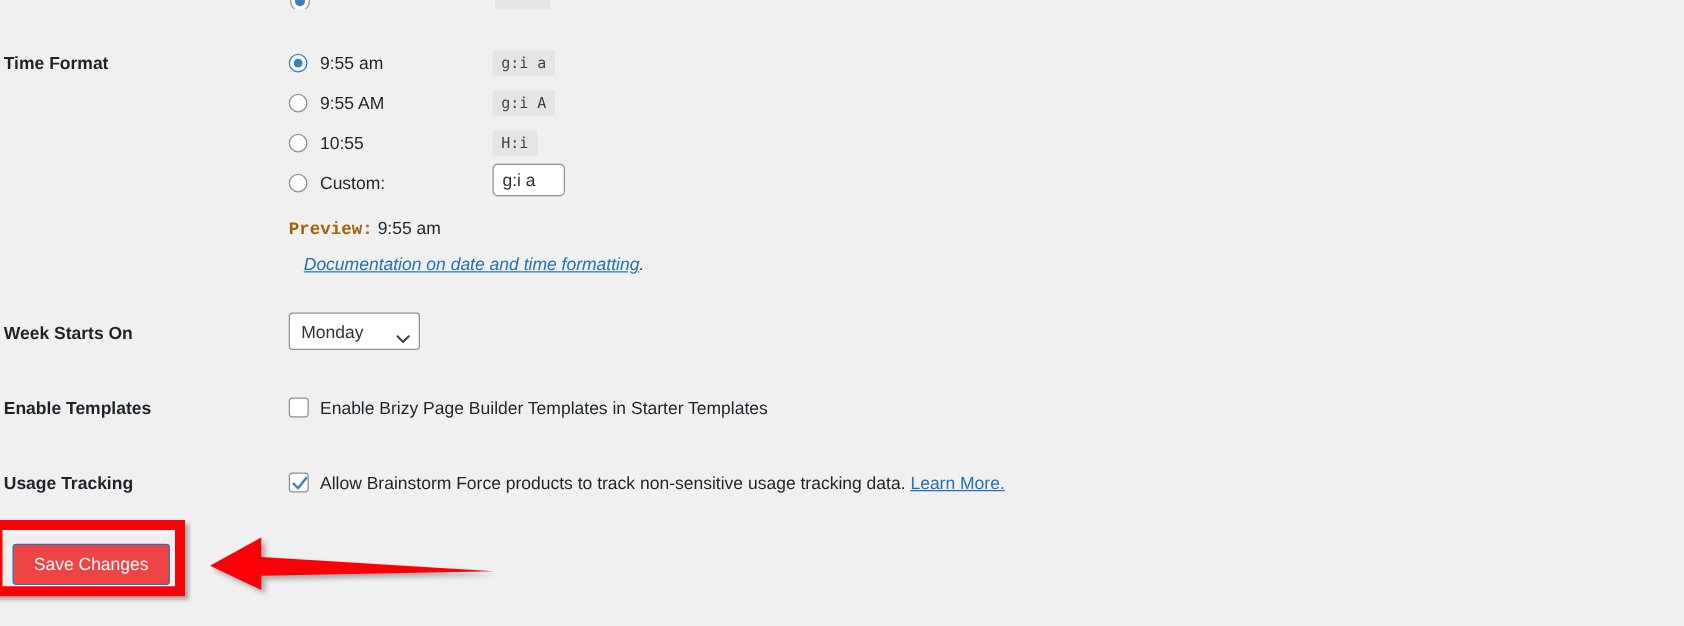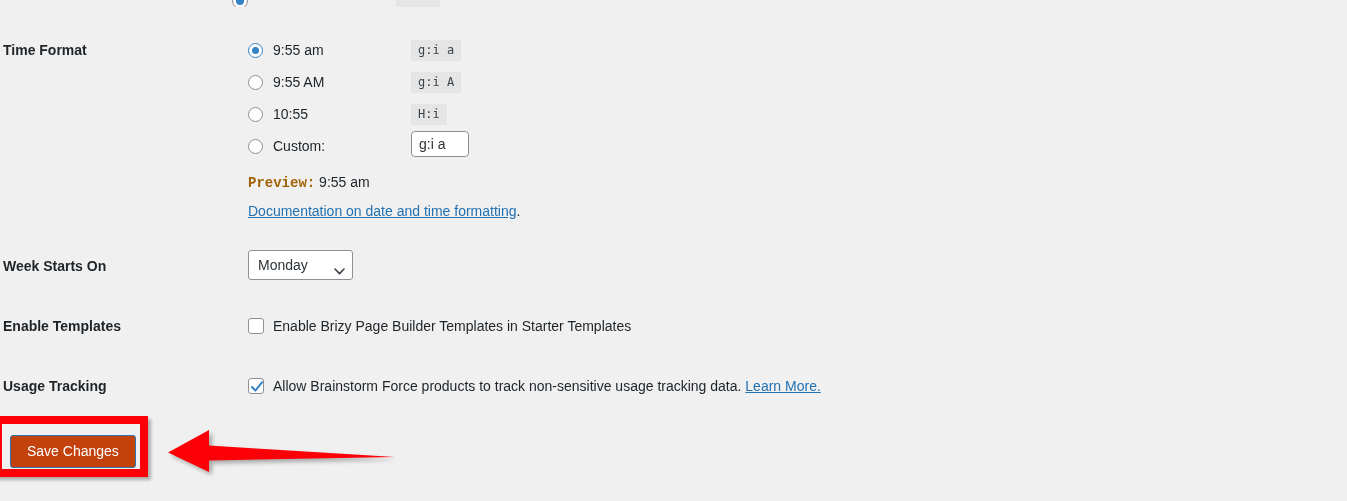--- a/index.html
+++ b/index.html
@@ -71,21 +71,20 @@
     left: 3px;
     font-weight: bold;
     font-size: 14px;
     color: #1d2327;
     line-height: 1.3;
     white-space: nowrap;
   }
   .row-field {
     position: absolute;
     left: 231px;
-    margin-left: 17px;
   }
 
   
   .radio-line {
     position: absolute;
     left: 0;
     height: 22px;
     white-space: nowrap;
   }
   .radio {
@@ -159,25 +158,26 @@
     font-weight: bold;
     color: #a16207;
     font-family: Liberation Mono, monospace;
   }
   .preview-value {
     color: #1d2327;
   }
 
   .doc-line {
     position: absolute;
-    left: 0;
+    left: 12px;
     white-space: nowrap;
     font-size: 14px;
     line-height: 20px;
     color: #1d2327;
+    font-style: italic;
   }
   a.link {
     color: #2271b1;
     text-decoration: underline;
   }
 
   
   .select-box {
     position: absolute;
     left: 0;
@@ -245,21 +245,21 @@
     left: 0;
     top: 416px;
     width: 1347px;
     height: 62px;
   }
   .save-btn {
     position: absolute;
     left: 10px;
     top: 19px;
     height: 33px;
-    background: #c2410c;
+    background: #ef4444;
     border: 1px solid #2d75ae;
     border-radius: 3px;
     color: #ffffff;
     font-size: 14px;
     font-family: "Liberation Sans", sans-serif;
     padding: 0 16px;
     line-height: 31px;
     cursor: pointer;
     white-space: nowrap;
     box-sizing: border-box;

